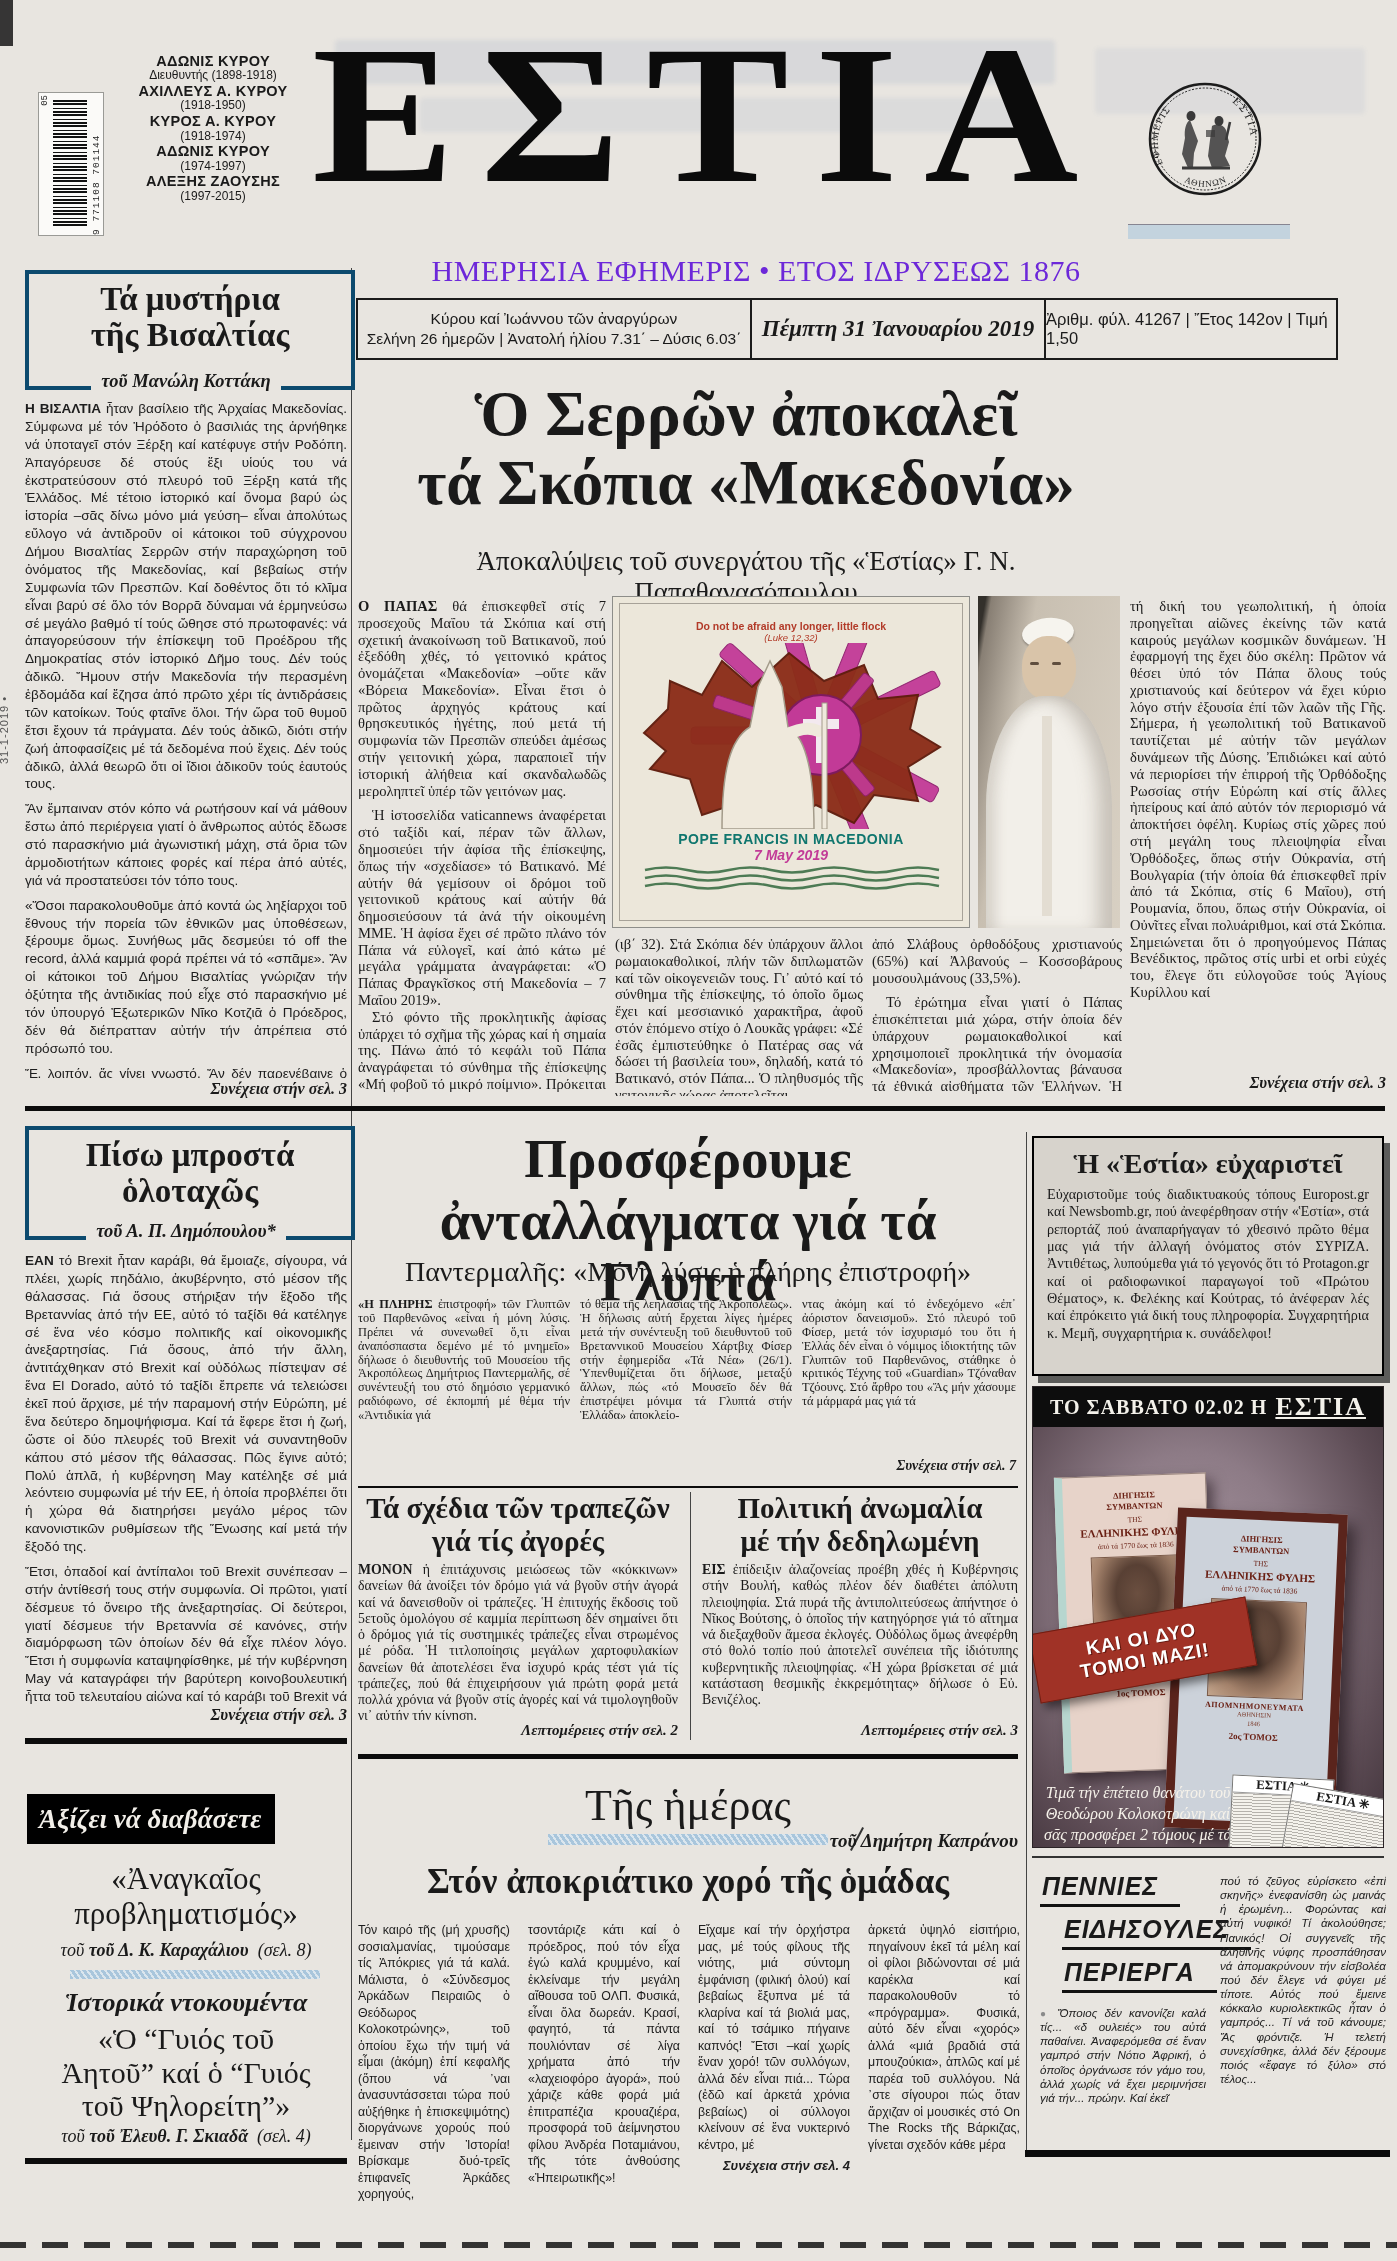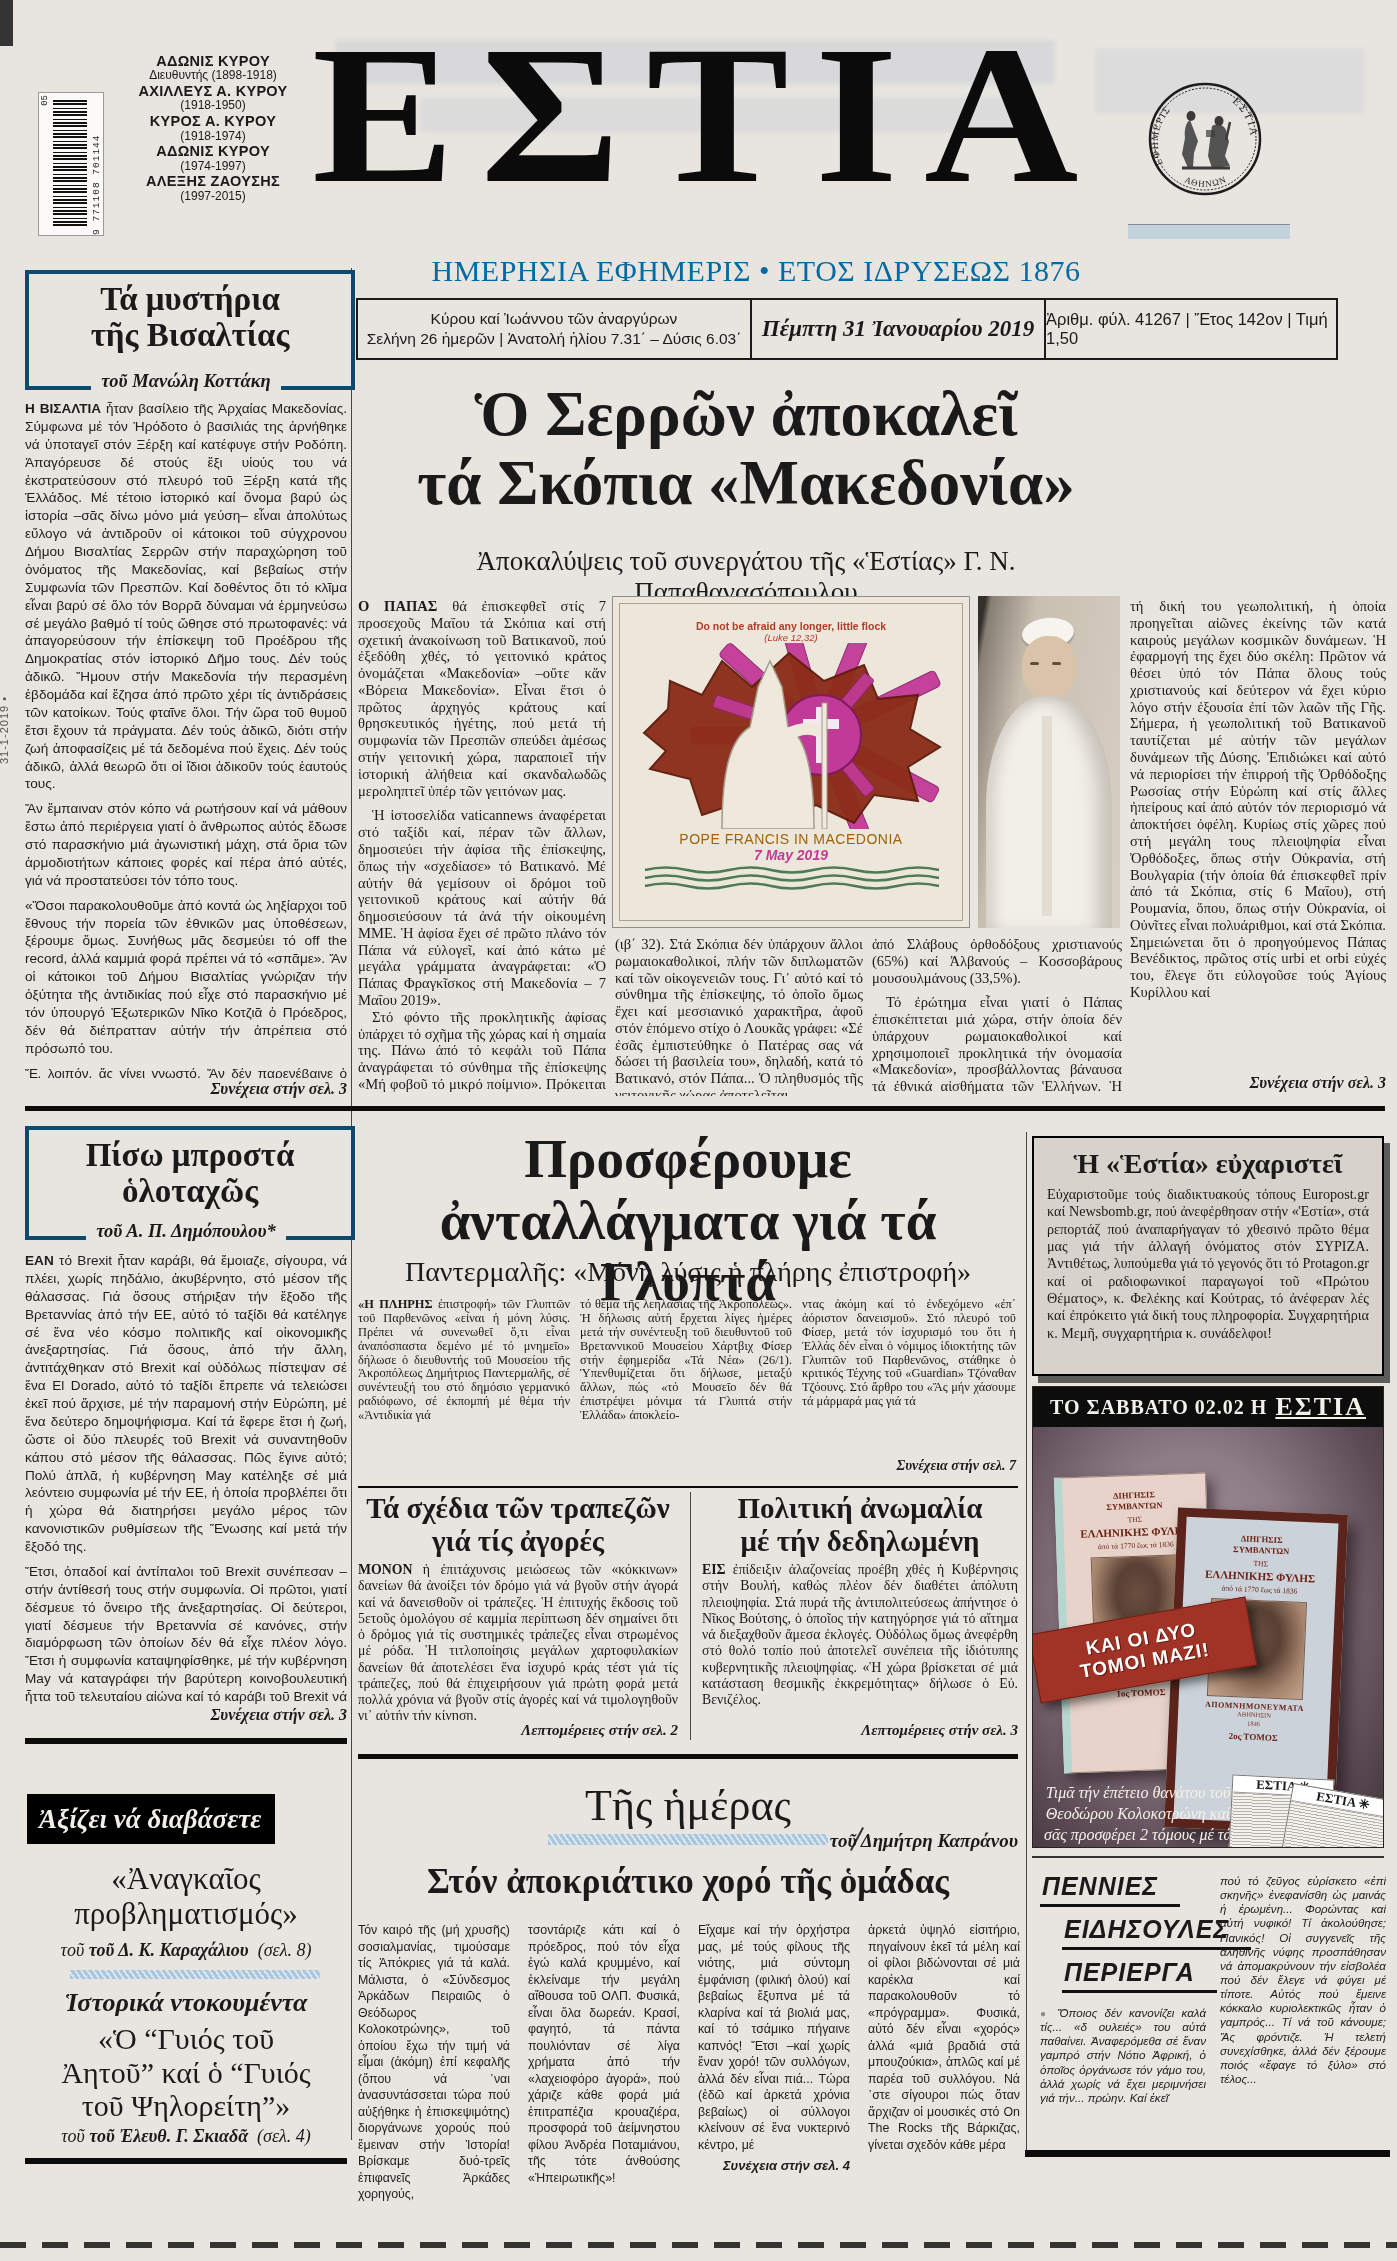--- a/index.html
+++ b/index.html
@@ -25,21 +25,21 @@
   .barcode .tiny{position:absolute;left:1px;top:2px;writing-mode:vertical-rl;transform:rotate(180deg);
      font-family:"Liberation Mono","DejaVu Sans Mono",monospace;font-size:9px;color:#222;background:#fbfaf8;}
   .directors{position:absolute;left:110px;top:54px;width:206px;text-align:center;line-height:1.06;}
   .directors .nm{font-family:"Liberation Sans","DejaVu Sans",sans-serif;font-weight:bold;font-size:14.5px;letter-spacing:.3px;}
   .directors .yr{font-family:"Liberation Sans","DejaVu Sans",sans-serif;font-size:12px;margin-bottom:2px;}
   .logo{position:absolute;left:312px;top:28px;width:775px;height:190px;font-weight:bold;font-size:198px;line-height:.88;
         letter-spacing:24px;transform:scaleX(1.08);transform-origin:left center;color:#0b0b0b;white-space:nowrap;}
   .emblem{position:absolute;left:1146px;top:80px;width:118px;height:118px;}
   .edge-date{position:absolute;left:-30px;top:724px;transform:rotate(-90deg);transform-origin:center;
         font-family:"Liberation Sans",sans-serif;font-size:11px;color:#555;letter-spacing:1px;}
-  .tagline{position:absolute;left:360px;top:254px;width:792px;text-align:center;font-size:30px;letter-spacing:.5px;color:#0369a1;}
+  .tagline{position:absolute;left:360px;top:254px;width:792px;text-align:center;font-size:30px;letter-spacing:.5px;color:#6d28d9;}
   .infobar{position:absolute;left:356px;top:298px;width:978px;height:58px;border:2px solid #1b1b1b;display:flex;background:transparent;}
   .infobar .c1{width:392px;border-right:2px solid #1b1b1b;display:flex;flex-direction:column;justify-content:center;
         text-align:center;font-family:"Liberation Sans",sans-serif;font-size:15.5px;line-height:1.3;}
   .infobar .c2{width:292px;border-right:2px solid #1b1b1b;display:flex;align-items:center;justify-content:center;
         font-weight:bold;font-style:italic;font-size:23px;}
   .infobar .c3{flex:1;display:flex;align-items:center;justify-content:center;font-family:"Liberation Sans",sans-serif;font-size:16.5px;}
   
   .colbox{position:absolute;left:25px;width:322px;border:4px solid #0c4a6e;}
   .colbox .t{text-align:center;font-weight:bold;font-size:33px;line-height:1.08;padding-top:8px;}
   .byrow{position:absolute;left:25px;width:322px;text-align:center;}
@@ -52,21 +52,21 @@
   .mainhead{position:absolute;left:365px;width:762px;text-align:center;font-weight:bold;line-height:1.1;font-size:63px;}
   .mainsub{position:absolute;left:365px;width:762px;text-align:center;font-size:27px;}
   .mbody{font-size:14.6px;line-height:1.15;text-align:justify;}
   .mbody p{margin:0 0 8px 0;}
   .mbody p+p{text-indent:14px;margin-bottom:0;}
   
   .stamp{position:absolute;left:612px;top:596px;width:358px;height:332px;background:#ece7da;border:1px solid #8d8d89;padding:6px;box-sizing:border-box;}
   .stamp .inner{width:100%;height:100%;border:1px solid #a7a298;box-sizing:border-box;position:relative;text-align:center;}
   .stamp .q1{font-family:"Liberation Sans",sans-serif;font-weight:bold;font-size:10.5px;color:#b23a28;margin-top:16px;}
   .stamp .q2{font-family:"Liberation Sans",sans-serif;font-style:italic;font-size:9.5px;color:#b23a28;}
-  .stamp .cap1{font-family:"Liberation Sans",sans-serif;font-weight:normal;font-size:14px;color:#a16207;letter-spacing:.5px;margin-top:2px;}
+  .stamp .cap1{font-family:"Liberation Sans",sans-serif;font-weight:bold;font-size:14px;color:#0f766e;letter-spacing:.5px;margin-top:2px;}
   .stamp .cap2{font-family:"Liberation Sans",sans-serif;font-weight:bold;font-style:italic;font-size:14px;color:#c23a97;}
   
   .pope{position:absolute;left:978px;top:596px;width:142px;height:332px;overflow:hidden;
       background:linear-gradient(100deg,#33302b 0%,#33302b 4%,#887f74 7%,#c8bfb1 30%,#d8d0c3 100%);}
   .pope .cap{position:absolute;left:44px;top:22px;width:52px;height:30px;border-radius:50%;background:#f6f4ee;transform:rotate(-6deg);box-shadow:0 2px 2px rgba(0,0,0,.25);}
   .pope .face{position:absolute;left:44px;top:40px;width:54px;height:64px;border-radius:46%;background:#d9c4a9;}
   .pope .eye{position:absolute;width:9px;height:3px;background:#5f4e3e;border-radius:2px;top:66px;}
   .pope .body{position:absolute;left:8px;top:100px;width:126px;height:240px;border-radius:46% 46% 0 0;background:#f2efe9;
       box-shadow:inset -14px 0 18px rgba(120,110,95,.35), inset 10px 0 12px rgba(120,110,95,.2);}
   .pope .sash{position:absolute;left:64px;top:120px;width:10px;height:200px;background:#e3ddd2;}

